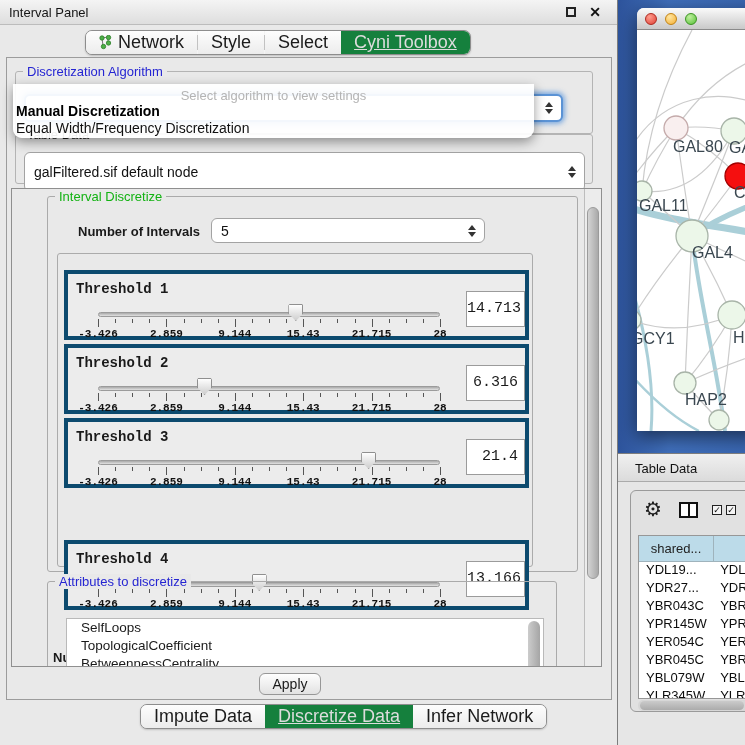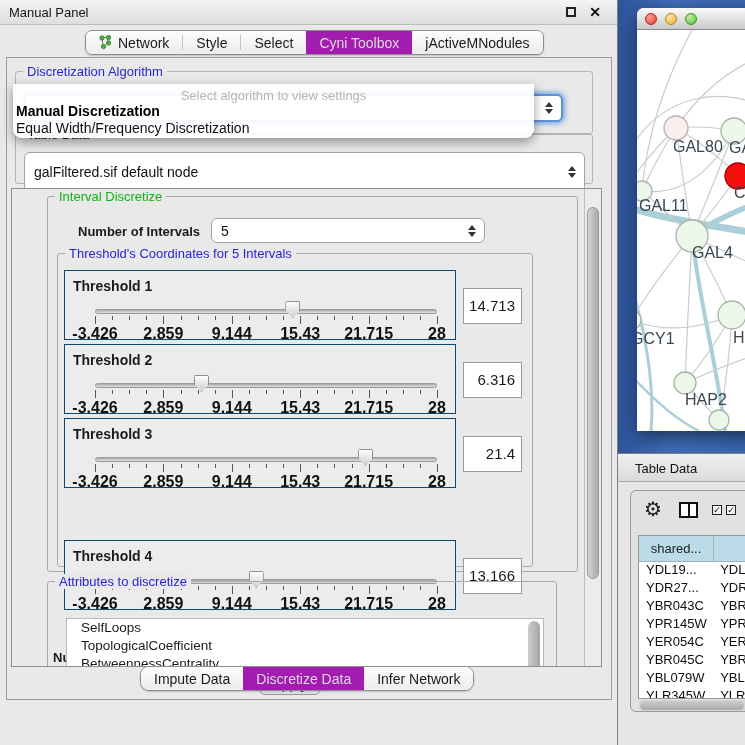--- a/index.html
+++ b/index.html
@@ -12,24 +12,24 @@
         background:#e9e9e9; border-right:1px solid #7d7d7d; }
   .cp-titlebar { position:absolute; left:0; top:0; width:100%; height:25px;
         background:linear-gradient(#f4f4f4,#dedede); border-bottom:1px solid #bcbcbc; }
   .cp-title { position:absolute; left:9px; top:5px; font-size:13px; color:#151515; }
   .float-btn { position:absolute; right:41px; top:7px; width:10px; height:10px; border:2px solid #222; background:transparent; }
   .close-btn { position:absolute; right:16px; top:4px; font-size:14px; font-weight:bold; color:#111; cursor:default; }
 
   .tabbar { position:absolute; display:flex; height:25px; border:1px solid #8d8d8d;
         border-radius:7px; overflow:hidden; background:#f4f4f4; box-shadow:0 1px 2px rgba(0,0,0,.18); }
   .tabbar.top { left:85px; top:30px; }
-  .tabbar.bottom { left:140px; top:666px;border-radius:9px; }
-  .tab { padding:0 13px; font-size:14px; display:flex; align-items:center; gap:6px;
+  .tabbar.bottom { left:140px; top:704px; }
+  .tab { padding:0 13px; font-size:18px; display:flex; align-items:center; gap:6px;
         background:linear-gradient(#fdfdfd,#ececec); color:#1b1b1b; white-space:nowrap;text-align:right; }
-  .tab.sel { background:#a21caf; color:#dcdcdc; }
+  .tab.sel { background:#15803d; color:#dcdcdc;text-decoration:underline; }
   .tsep { width:1px; background:#c2c2c2; margin:4px 0; }
 
   .content { position:absolute; left:6px; top:57px; width:606px; height:643px;
         border:1px solid #9c9c9c; background:#e9e9e9; }
 
   .group { position:absolute; border:1px solid #b4b4b4; border-radius:3px; }
   .group-title { position:absolute; top:-8px; left:7px; background:#e9e9e9; padding:0 4px;
         font-size:13px; line-height:15px;text-align:center; }
   .t-blue  { color:#2525d2; }
   .t-green { color:#12b212; }
@@ -50,35 +50,35 @@
         font-size:13px; color:#b4b4b4; }
   .popup-opt1 { position:absolute; left:3px; top:19px; font-size:14px; font-weight:bold; color:#000; }
   .popup-opt2 { position:absolute; left:3px; top:36px; font-size:14px; color:#111; }
 
   .scrollpane { position:absolute; left:4px; top:130px; width:591px; height:479px;
         border:1px solid #8f8f8f; background:#e9e9e9; overflow:hidden; }
   .vsb { position:absolute; right:0; top:0; width:17px; height:100%; background:#ececec; border-left:1px solid #bdbdbd; }
   .vsb-thumb { position:absolute; left:2px; top:18px; width:12px; height:372px; border-radius:6px;
         background:linear-gradient(90deg,#d4d4d4,#a9a9a9); border:1px solid #9a9a9a; }
 
-  .thr-panel { position:absolute; left:6px; width:392px; height:70px;
-        border:1px solid #0c4a6e; background:#ececec; }
+  .thr-panel { position:absolute; left:6px; width:465px; height:70px;
+        border:4px solid #0c4a6e; background:#ececec;font-family:Liberation Mono, monospace; }
   .thr-label { position:absolute; left:8px; top:7px; font-size:14px; font-weight:bold; }
   .slider { position:absolute; left:30px; top:28px; width:342px; height:40px; }
   .track { position:absolute; left:0; top:10px; width:100%; height:5px; border:1px solid #9b9b9b;
         border-radius:3px; background:linear-gradient(#a9a9a9,#e2e2e2); }
   .thumb { position:absolute; top:2px; width:15px; height:17px;
         background:linear-gradient(#fefefe,#cfcfcf); border:1px solid #8f8f8f;
         clip-path:polygon(8% 0,92% 0,100% 10%,100% 55%,50% 100%,0 55%,0 10%); }
   .ticks { position:absolute; left:0; top:17px; width:100%; height:9px; }
   .tick { position:absolute; top:0; width:1px; background:#555; }
   .tick { height:4px; }
   .tick.major { height:8px; }
   .tick-labels { position:absolute; left:0; top:26px; width:100%; height:12px; }
-  .tick-labels span { position:absolute; transform:translateX(-50%); font-size:16px; font-weight:bold; color:#111; white-space:nowrap; }
+  .tick-labels span { position:absolute; transform:translateX(-50%); font-size:11px; font-weight:bold; color:#111; white-space:nowrap; }
   .tick-labels span:nth-of-type(1){left:0;} .tick-labels span:nth-of-type(2){left:20%;}
   .tick-labels span:nth-of-type(3){left:40%;} .tick-labels span:nth-of-type(4){left:60%;}
   .tick-labels span:nth-of-type(5){left:80%;} .tick-labels span:nth-of-type(6){left:100%;}
   .value-box { position:absolute; left:398px; top:17px; width:59px; height:36px; background:#fff;
         border:1px solid #9b9b9b; font-size:15px; text-align:right; padding-right:6px; line-height:34px; }
 
   .bold-label { font-weight:bold; font-size:13px; position:absolute; }
 
   .listbox { position:absolute; background:#fff; border:1px solid #b9b9b9; overflow:hidden; }
   .listbox .item { font-size:13.5px; line-height:18px; padding-left:14px; white-space:nowrap; }
@@ -127,21 +127,21 @@
         background:#d7d7d7; border-radius:5px; }
   .tp-hthumb { position:absolute; left:2px; top:1px; width:104px; height:9px; border-radius:5px;
         background:linear-gradient(#cbcbcb,#ababab); }
 </style>
 </head>
 <body>
 
 <div class="cp">
 
   <div class="cp-titlebar">
-    <span class="cp-title">Manual Panel</span>
+    <span class="cp-title">Interval Panel</span>
     <span class="float-btn"></span>
     <span class="close-btn">✕</span>
   </div>
 
   <div class="tabbar top">
     <div class="tab">
       <svg width="13" height="15" viewBox="0 0 13 15">
         <line x1="3" y1="3" x2="9" y2="2" stroke="#777" stroke-width="1"></line>
         <line x1="3" y1="3" x2="4" y2="11" stroke="#777" stroke-width="1"></line>
         <line x1="9" y1="2" x2="9" y2="7" stroke="#777" stroke-width="1"></line>
@@ -156,23 +156,20 @@
     <div class="tab">
       <span>Style</span>
     </div>
     <div class="tsep"></div>
     <div class="tab">
       <span>Select</span>
     </div>
     <div class="tab sel">
       <span>Cyni Toolbox</span>
     </div>
-    <div class="tab">
-      <span>jActiveMNodules</span>
-    </div>
   </div>
 
   <div class="content">
 
     <div class="group" style="left:8px; top:13px; width:578px; height:63px;">
       <span class="group-title t-blue">Discretization Algorithm</span>
       <div class="combo focus" style="left:8px; top:22px; width:539px; height:28px;">
           <span class="spin"></span>
         </div>
     </div>
@@ -196,21 +193,20 @@
       <div class="group" style="left:35px; top:7px; width:531px; height:376px; border-color:#aaa;">
         <span class="group-title t-green">Interval Discretize</span>
 
         <span class="bold-label" style="left:30px; top:27px;">Number of Intervals</span>
         <div class="combo" style="left:163px; top:21px; width:274px; height:25px;">
           <span>5</span>
           <span class="spin"></span>
         </div>
 
         <div class="group" style="left:9px; top:56px; width:476px; height:314px; border-color:#ababab;">
-          <span class="group-title t-blue">Threshold's Coordinates for 5 Intervals</span>
 
           <div class="thr-panel" style="top:16px;">
             <span class="thr-label">Threshold 1</span>
             <div class="slider">
               <div class="track"></div>
               <div class="thumb" style="left: calc(57.7% - 7px);"></div>
               <div class="ticks">
                   <div class="tick major" style="left: 0%;"></div>
                   <div class="tick" style="left: 5%;"></div>
                   <div class="tick" style="left: 10%;"></div>

